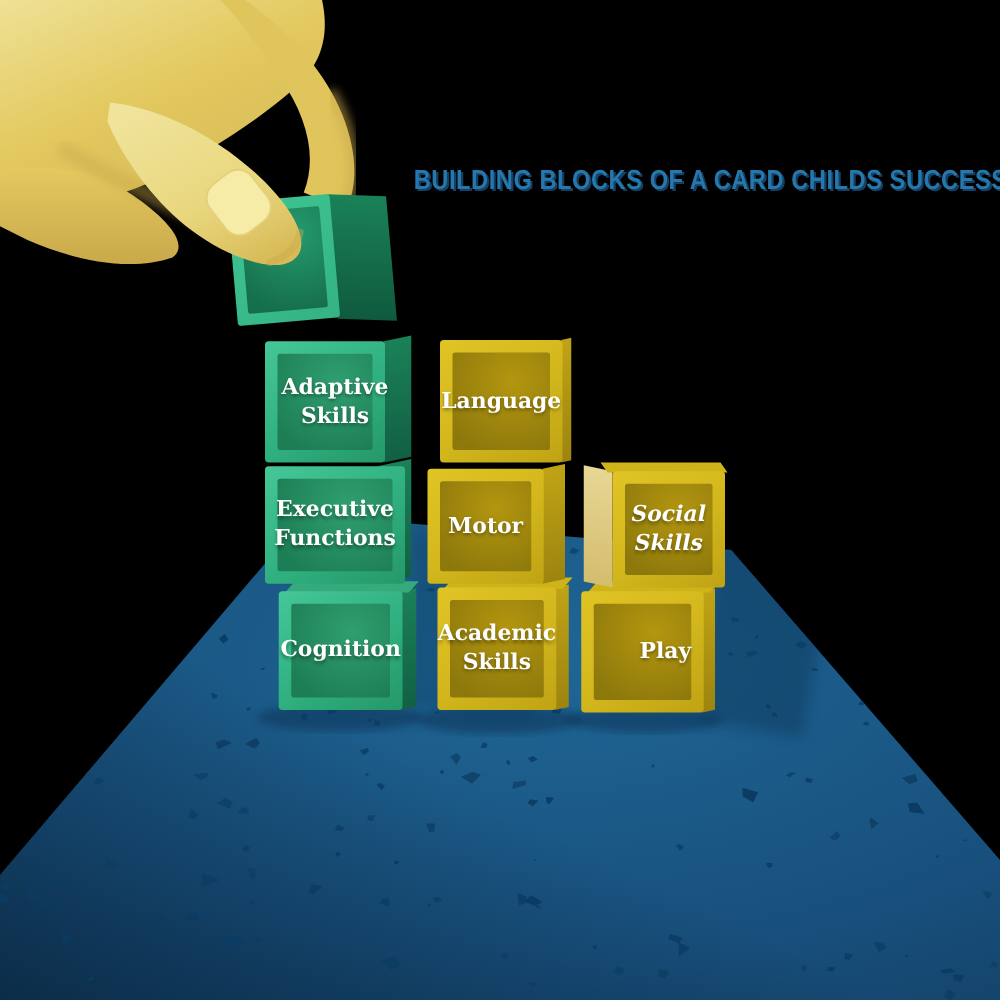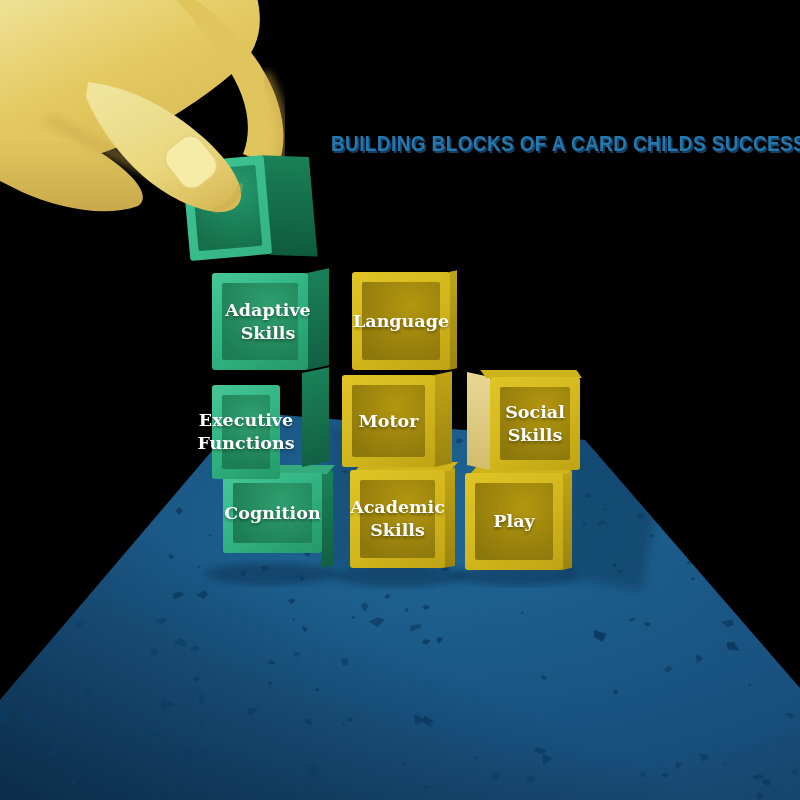--- a/index.html
+++ b/index.html
@@ -220,69 +220,69 @@
         </g>
     </g>
   </svg>
 
   <div class="title">BUILDING BLOCKS OF A CARD CHILDS SUCCESS</div>
 
   <div id="blocks-root">
       <div class="block" style="left: 223px; top: 473px; width: 99px; height: 95px; z-index: 10;">
     <div class="block-side" style="left: 98px; width: 12px; height: 95px; transform: skewY(-12deg); transform-origin: left top; background: linear-gradient(rgb(26, 129, 88), rgb(18, 96, 68));"></div>
     <div class="block-topface" style="left: 5px; top: -8px; width: 99px; height: 9px; transform: skewX(-42deg); transform-origin: left bottom; background: rgb(53, 171, 125);"></div>
-    <div class="block-front" style="width: 99px; height: 80px; background: linear-gradient(145deg, rgb(69, 199, 151), rgb(48, 176, 128) 55%, rgb(37, 152, 104)); padding-left: 30px;">
+    <div class="block-front" style="width: 99px; height: 95px; background: linear-gradient(145deg, rgb(69, 199, 151), rgb(48, 176, 128) 55%, rgb(37, 152, 104)); padding-left: 30px;">
       <div class="block-inner" style="inset: 10px; background: radial-gradient(circle at 62% 30%, rgb(47, 159, 112), rgb(29, 125, 84) 85%);">
         <span class="block-label">Cognition</span>
       </div>
     </div>
   </div>
       <div class="block" style="left: 350px; top: 470px; width: 74px; height: 98px; z-index: 11;">
     <div class="block-side" style="left: 94px; width: 11px; height: 98px; transform: skewY(-12deg); transform-origin: left top; background: linear-gradient(rgb(192, 163, 21), rgb(156, 132, 16));"></div>
     <div class="block-topface" style="left: 5px; top: -8px; width: 95px; height: 9px; transform: skewX(-42deg); transform-origin: left bottom; background: rgb(207, 179, 26);"></div>
     <div class="block-front" style="width: 95px; height: 98px; background: linear-gradient(145deg, rgb(225, 197, 38), rgb(210, 182, 28) 55%, rgb(191, 163, 20));">
       <div class="block-inner" style="inset: 10px; background: radial-gradient(circle at 62% 30%, rgb(179, 150, 15), rgb(141, 120, 12) 85%);">
         <span class="block-label">Academic
 Skills</span>
       </div>
     </div>
   </div>
       <div class="block" style="left: 465px; top: 473px; width: 98px; height: 97px; z-index: 12;">
     <div class="block-side" style="left: 97px; width: 10px; height: 97px; transform: skewY(-12deg); transform-origin: left top; background: linear-gradient(rgb(192, 163, 21), rgb(156, 132, 16));"></div>
     <div class="block-topface" style="left: 5px; top: -8px; width: 98px; height: 9px; transform: skewX(-42deg); transform-origin: left bottom; background: rgb(207, 179, 26);"></div>
     <div class="block-front" style="width: 98px; height: 97px; background: linear-gradient(145deg, rgb(225, 197, 38), rgb(210, 182, 28) 55%, rgb(191, 163, 20));">
-      <div class="block-inner" style="inset: 10px; background: radial-gradient(circle at 62% 30%, rgb(179, 150, 15), rgb(141, 120, 12) 85%);">
+      <div class="block-inner" style="inset: 10px; background: radial-gradient(circle at 62% 30%, rgb(179, 150, 15), rgb(141, 120, 12) 85%); justify-content: flex-end;">
         <span class="block-label">Play</span>
       </div>
     </div>
   </div>
       <div class="block" style="left: 212px; top: 373px; width: 91px; height: 94px; z-index: 13;">
     <div class="block-side" style="left: 90px; width: 27px; height: 94px; transform: skewY(-12deg); transform-origin: left top; background: linear-gradient(rgb(26, 129, 88), rgb(18, 96, 68));"></div>
 
-    <div class="block-front" style="width: 68px; height: 94px; background: linear-gradient(145deg, rgb(69, 199, 151), rgb(48, 176, 128) 55%, rgb(37, 152, 104)); margin-top: 12px;">
+    <div class="block-front" style="width: 112px; height: 94px; background: linear-gradient(145deg, rgb(69, 199, 151), rgb(48, 176, 128) 55%, rgb(37, 152, 104));">
       <div class="block-inner" style="inset: 10px; background: radial-gradient(circle at 62% 30%, rgb(47, 159, 112), rgb(29, 125, 84) 85%);">
         <span class="block-label">Executive
 Functions</span>
       </div>
     </div>
   </div>
       <div class="block" style="left: 342px; top: 375px; width: 93px; height: 92px; z-index: 14;">
     <div class="block-side" style="left: 92px; width: 18px; height: 92px; transform: skewY(-12deg); transform-origin: left top; background: linear-gradient(rgb(192, 163, 21), rgb(156, 132, 16));"></div>
 
     <div class="block-front" style="width: 93px; height: 92px; background: linear-gradient(145deg, rgb(225, 197, 38), rgb(210, 182, 28) 55%, rgb(191, 163, 20)); padding-left: 16px;">
       <div class="block-inner" style="inset: 10px; background: radial-gradient(circle at 62% 30%, rgb(179, 150, 15), rgb(141, 120, 12) 85%);">
         <span class="block-label">Motor</span>
       </div>
     </div>
   </div>
       <div class="block" style="left: 490px; top: 377px; width: 90px; height: 93px; z-index: 15;">
     <div class="block-side" style="left: -23px; width: 23px; height: 93px; transform: skewY(12deg); transform-origin: right top; background: linear-gradient(rgb(232, 214, 148), rgb(211, 189, 110));"></div>
     <div class="block-topface" style="left: -4px; top: -7px; width: 96px; height: 8px; transform: skewX(35deg); transform-origin: left bottom; background: rgb(207, 179, 26);"></div>
     <div class="block-front" style="width: 90px; height: 93px; background: linear-gradient(145deg, rgb(225, 197, 38), rgb(210, 182, 28) 55%, rgb(191, 163, 20));">
-      <div class="block-inner" style="inset: 10px; background: radial-gradient(circle at 62% 30%, rgb(179, 150, 15), rgb(141, 120, 12) 85%);">
+      <div class="block-inner" style="inset: 10px; background: radial-gradient(circle at 62% 30%, rgb(179, 150, 15), rgb(141, 120, 12) 85%); font-style: italic;">
         <span class="block-label">Social
 Skills</span>
       </div>
     </div>
   </div>
       <div class="block" style="left: 212px; top: 273px; width: 96px; height: 97px; z-index: 16;">
     <div class="block-side" style="left: 95px; width: 22px; height: 97px; transform: skewY(-12deg); transform-origin: left top; background: linear-gradient(rgb(26, 129, 88), rgb(18, 96, 68));"></div>
 
     <div class="block-front" style="width: 96px; height: 97px; background: linear-gradient(145deg, rgb(69, 199, 151), rgb(48, 176, 128) 55%, rgb(37, 152, 104));">
       <div class="block-inner" style="inset: 10px; background: radial-gradient(circle at 62% 30%, rgb(47, 159, 112), rgb(29, 125, 84) 85%); padding-left: 16px;">

